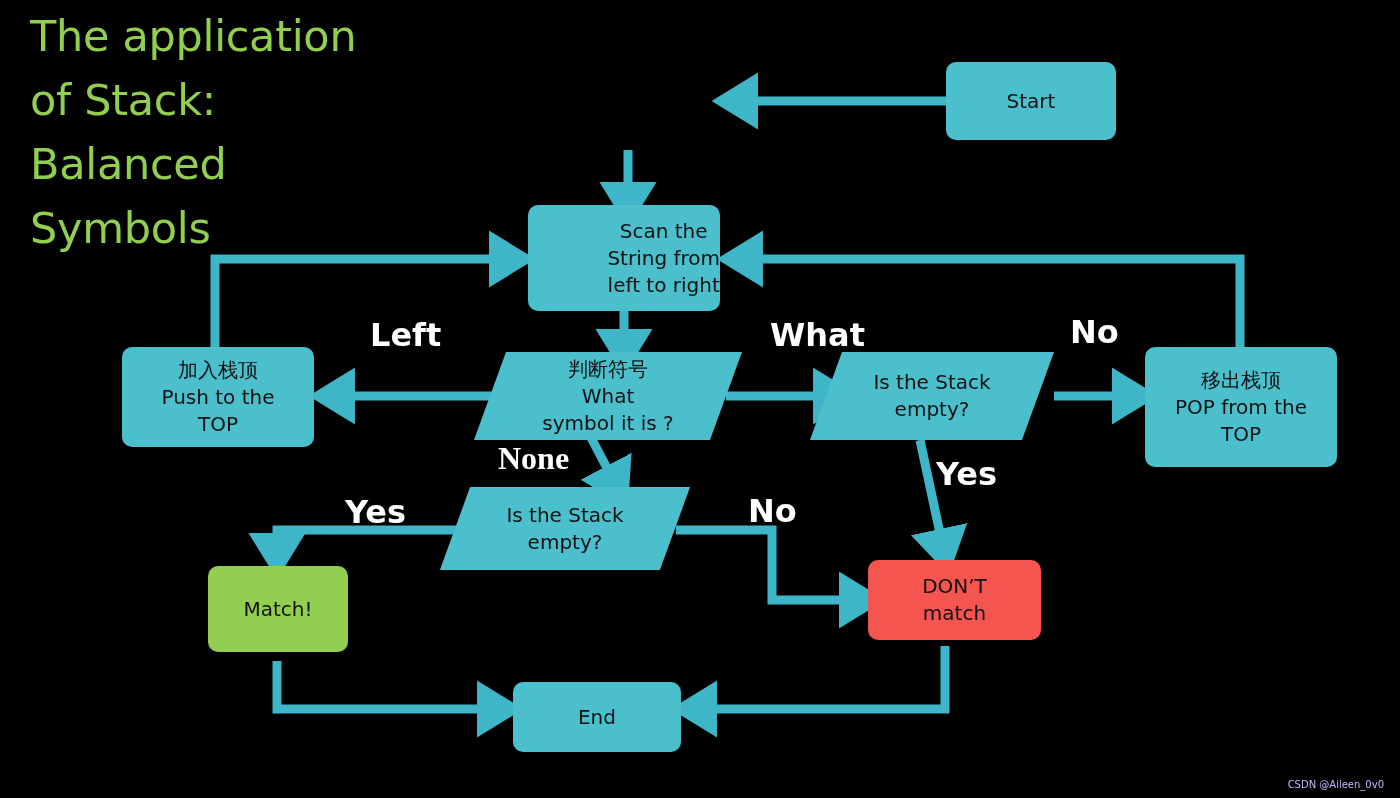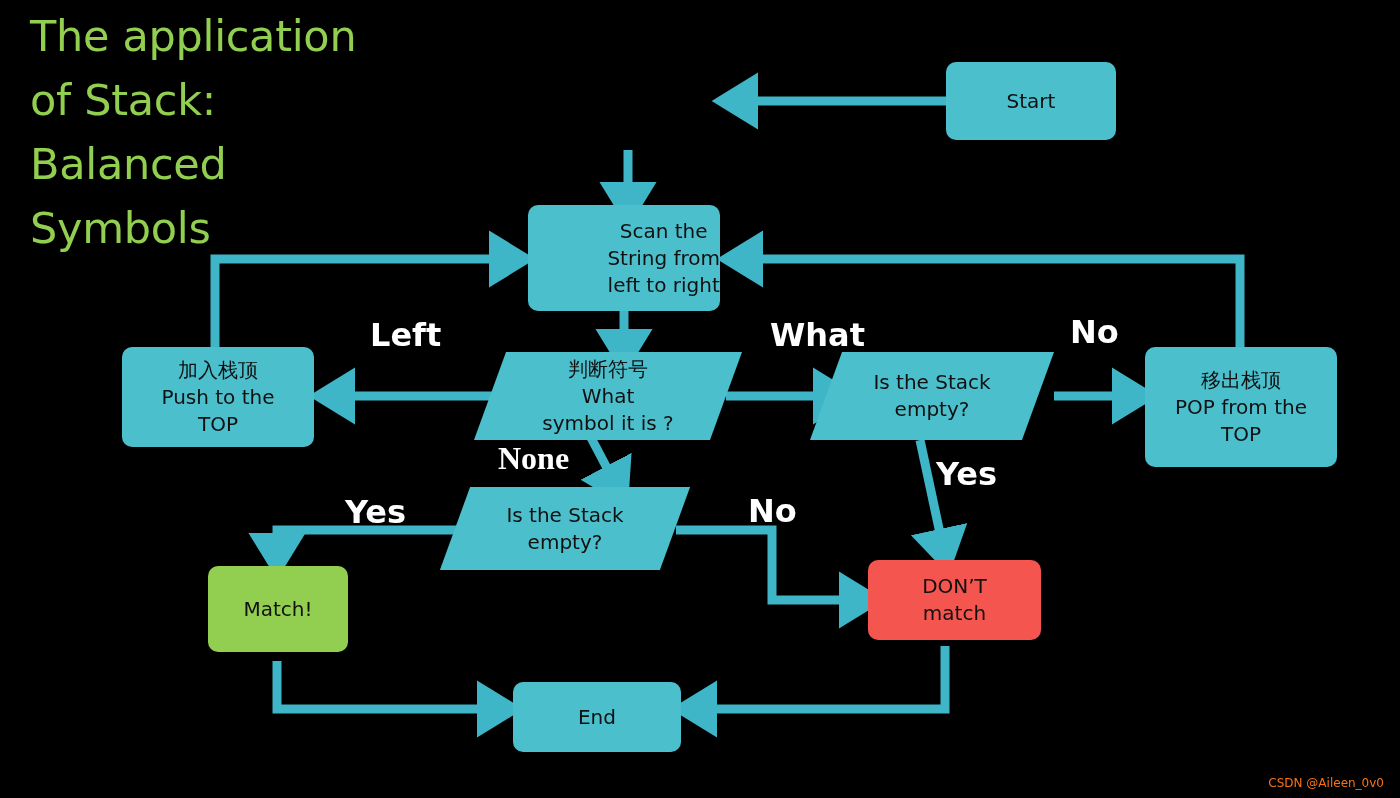--- a/index.html
+++ b/index.html
@@ -91,22 +91,22 @@
     left: 0; top: 0;
     width: 1400px;
     height: 798px;
     z-index: 2;
     overflow: visible;
   }
   .watermark {
     position: absolute;
     right: 16px;
     bottom: 8px;
-    color: #f97316;
-    font-size: 12px;
+    color: #c4b5fd;
+    font-size: 10px;
     font-family: "DejaVu Sans", "Liberation Sans", sans-serif;
     z-index: 10;
   }
 </style>
 </head>
 <body>
 
 <div id="stage">
 
   <div class="title">The application

